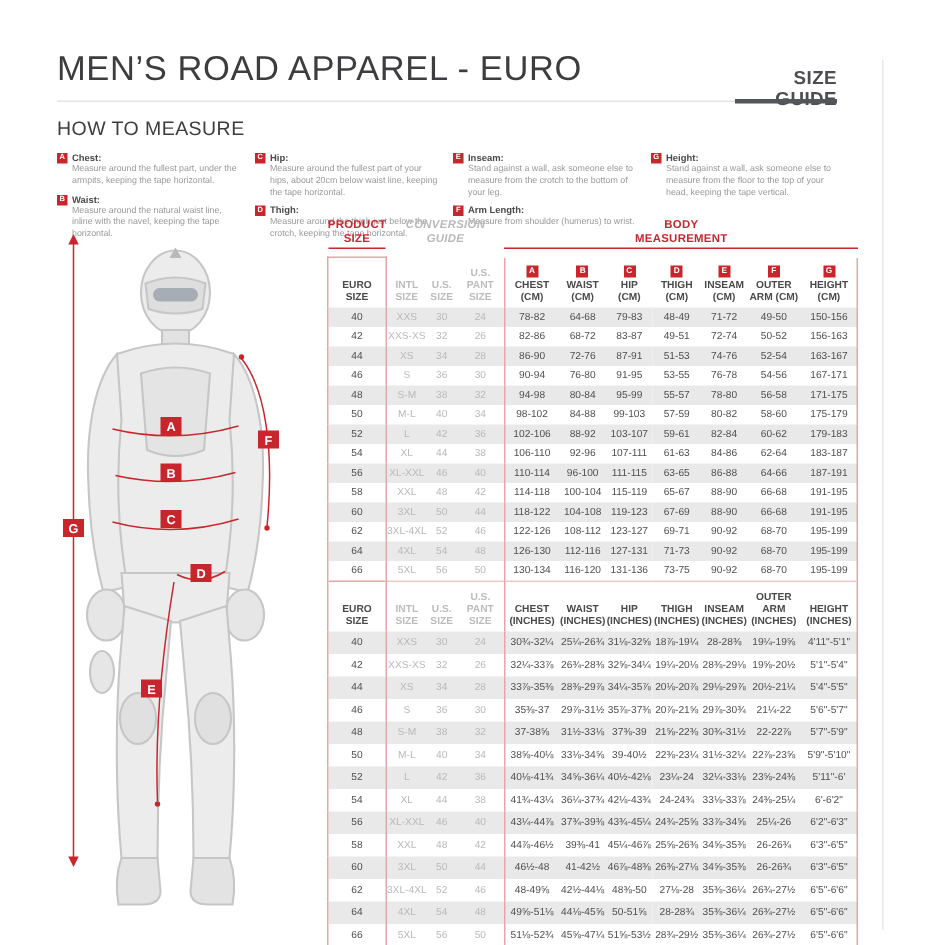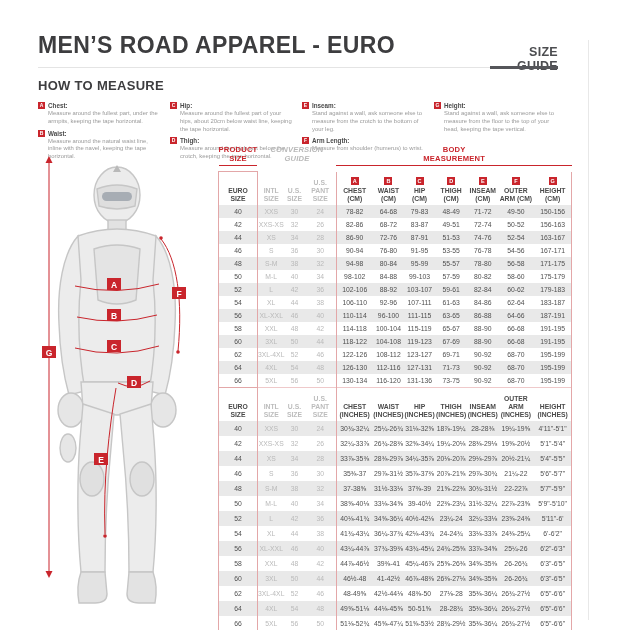--- a/index.html
+++ b/index.html
@@ -1,27 +1,27 @@
 <!DOCTYPE html>
 <html><head>
 <meta charset="utf-8">
 <style>
   html,body{margin:0;padding:0;background:#fff;}
   #page{position:relative;width:630px;height:630px;background:#ffffff;overflow:hidden;
         font-family:"Liberation Sans",sans-serif;color:#4a4a4a;}
   
-  .title{position:absolute;left:38px;top:32px;font-size:23px;font-weight:bold;
+  .title{position:absolute;left:38px;top:32px;font-size:23px;font-weight:normal;
          color:#3d3d3f;letter-spacing:.4px;}
   .size-guide{position:absolute;left:488px;top:45px;width:70px;text-align:right;
               font-size:12.5px;font-weight:bold;color:#4c4d50;letter-spacing:.3px;}
   .header-rule{position:absolute;left:38px;width:520px;top:67px;border-top:1px solid #e4e4e4;}
   .size-guide-bar{position:absolute;left:490px;top:66px;width:68px;height:3px;background:#55565a;}
   .page-edge{position:absolute;left:588px;top:40px;height:580px;border-left:1px solid #e8e8e8;}
   
-  .htm-head{position:absolute;left:38px;top:78px;font-size:13px;font-weight:bold;color:#3d3d3f;letter-spacing:.3px;}
+  .htm-head{position:absolute;left:38px;top:78px;font-size:13px;font-weight:normal;color:#3d3d3f;letter-spacing:.3px;}
   .measure-wrap{position:absolute;left:38px;top:102px;width:540px;display:flex;}
   .measure-col{width:132px;padding-right:10px;box-sizing:border-box;}
   .m-item{margin-bottom:4px;}
   .m-top{display:flex;align-items:center;margin-bottom:1px;}
   .m-badge{display:inline-block;width:7px;height:7px;background:#c9252c;color:#fff;
            font-size:5px;font-weight:bold;text-align:center;line-height:7px;margin-right:3px;flex:none;}
   .m-label{font-size:6.3px;font-weight:bold;color:#4a4a4a;}
   .m-text{font-size:5.9px;line-height:1.32;color:#9a9a9a;margin:0 0 0 10px;}
   
   .figure{position:absolute;left:15px;top:148px;}

